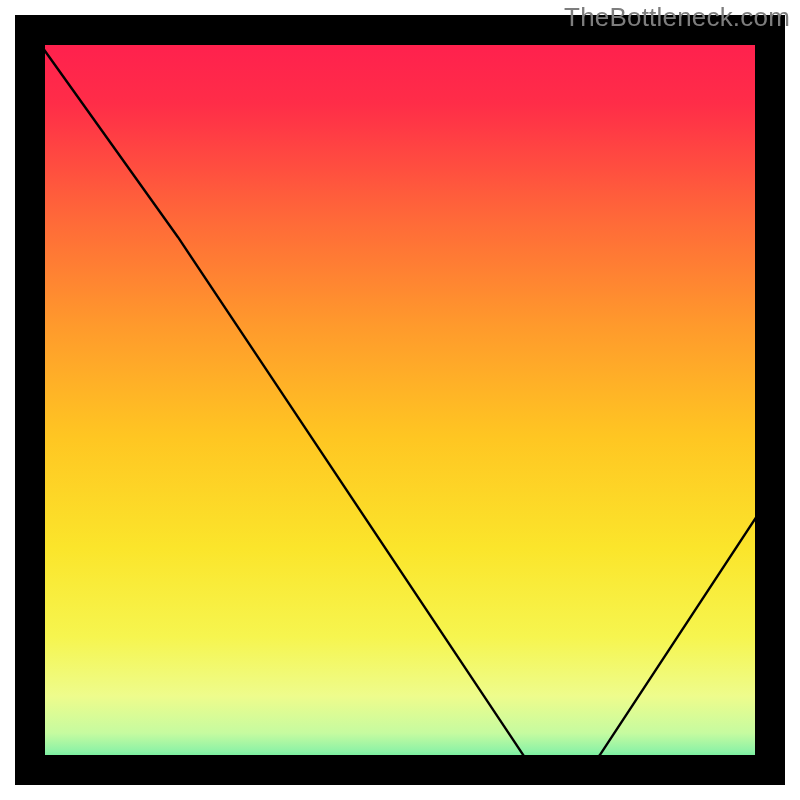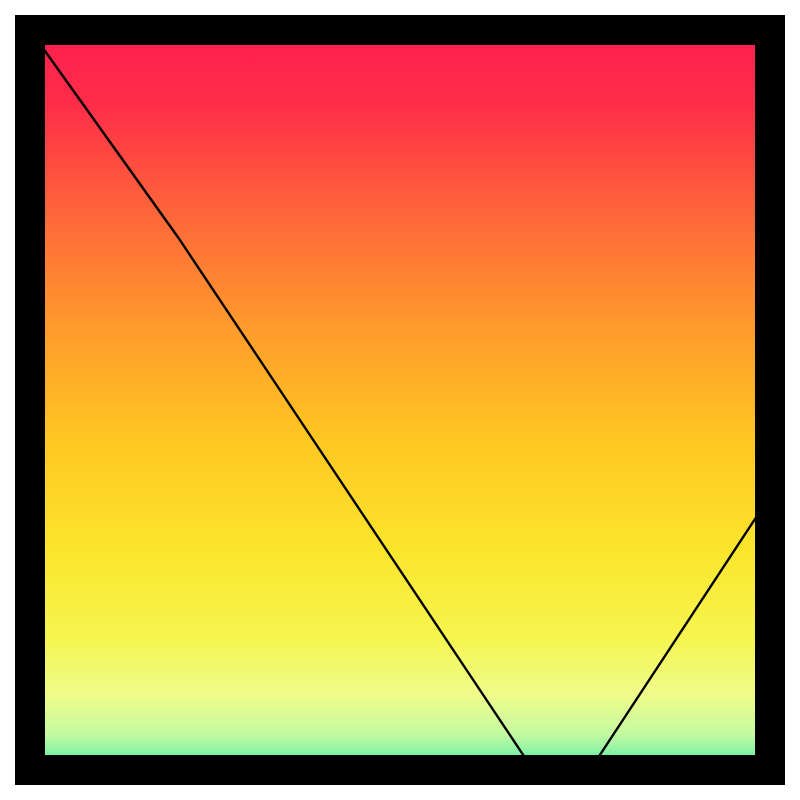--- a/index.html
+++ b/index.html
@@ -27,20 +27,21 @@
     letter-spacing: 0.2px;
   }
   svg {
     display: block;
   }
 </style>
 </head>
 <body>
 
 <div class="chart-container">
+  <div class="watermark">TheBottleneck.com</div>
   <svg id="chart-svg" width="800" height="800" viewBox="0 0 800 800">
     <defs>
       <linearGradient id="bg-grad" x1="0" y1="0" x2="0" y2="1">
           <stop offset="0.00%" stop-color="#ff1e4f"></stop>
           <stop offset="10.00%" stop-color="#ff2d48"></stop>
           <stop offset="25.00%" stop-color="#ff6739"></stop>
           <stop offset="40.00%" stop-color="#ff9a2c"></stop>
           <stop offset="55.00%" stop-color="#ffc622"></stop>
           <stop offset="70.00%" stop-color="#fbe52b"></stop>
           <stop offset="82.00%" stop-color="#f6f54f"></stop>

